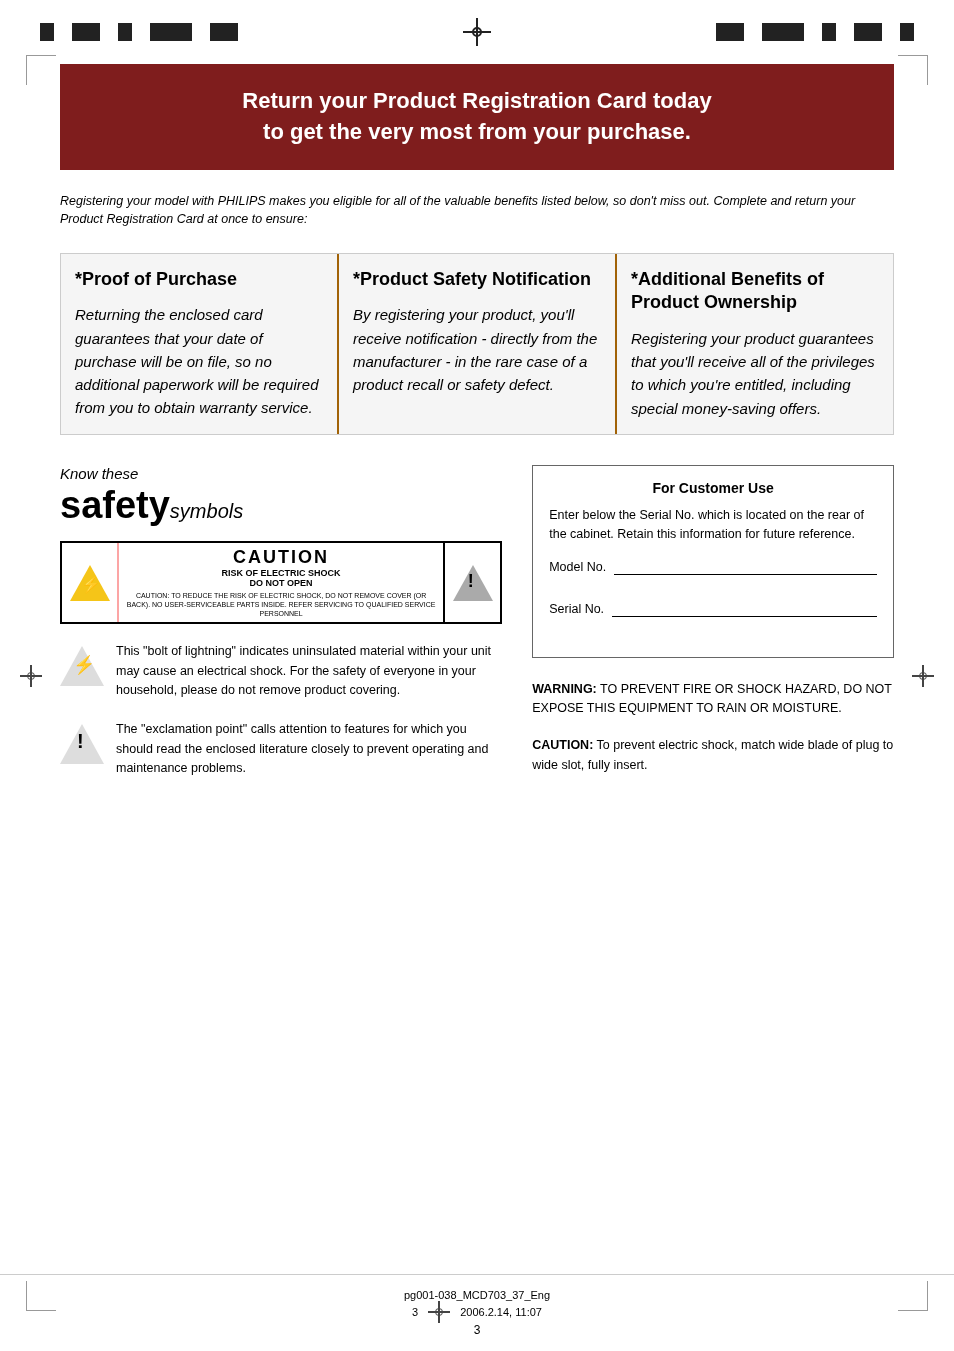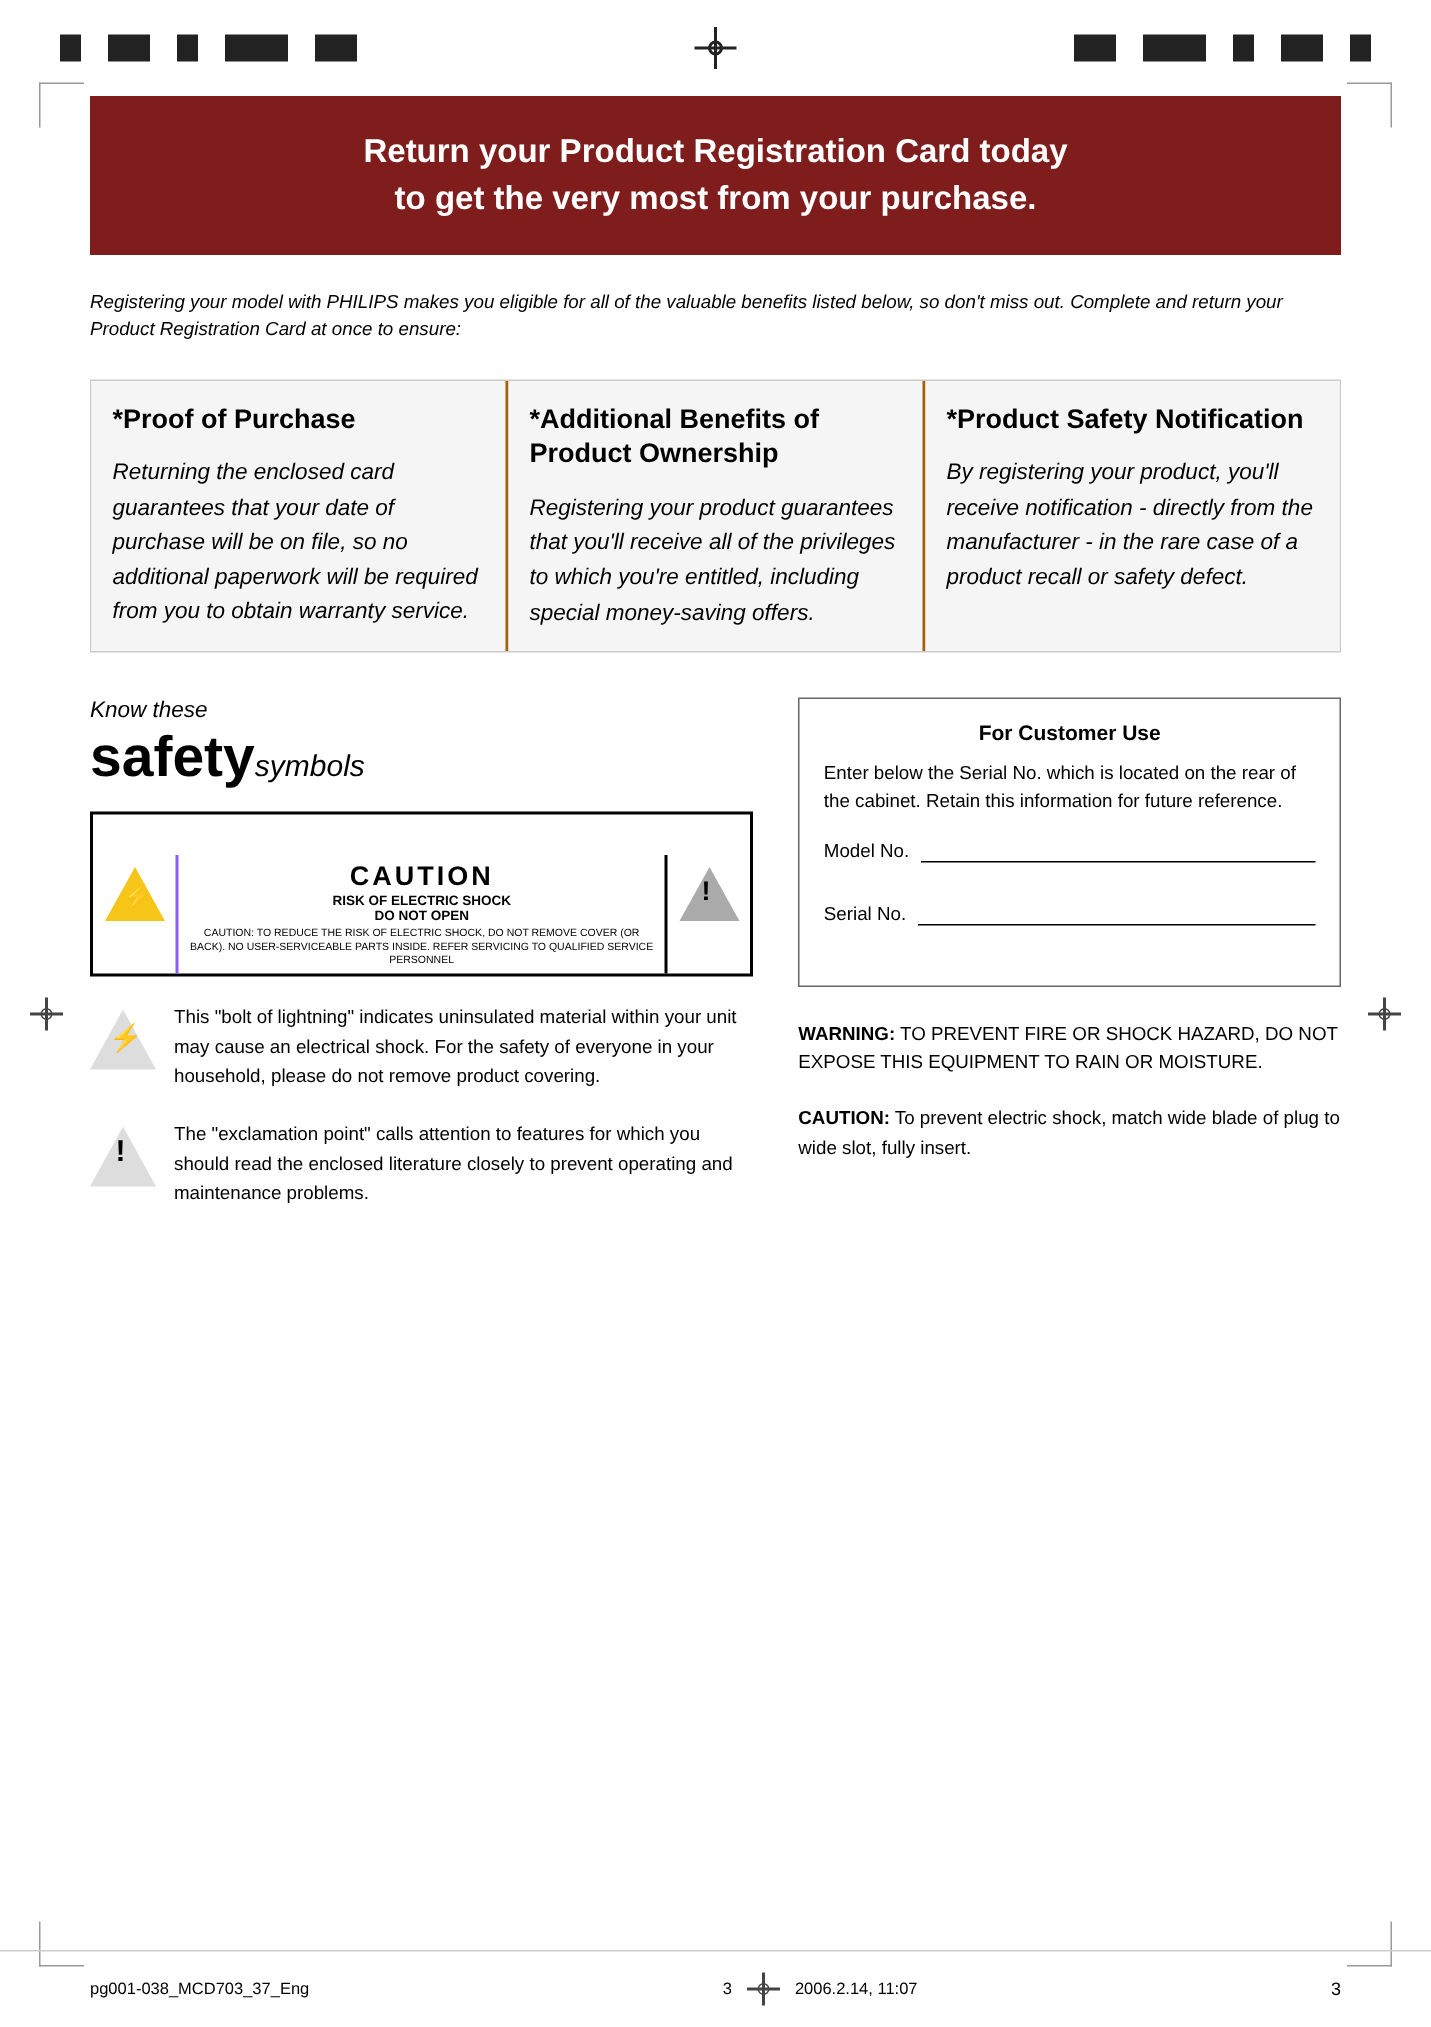--- a/index.html
+++ b/index.html
@@ -169,24 +169,23 @@
     .triangle-yellow::after {
       content: '⚡';
       position: absolute;
       font-size: 16px;
       top: 10px;
       left: -8px;
       color: #000;
     }
     .caution-center {
       flex: 1;
-      border-left: 2px solid #8b5cf6;
+      border-left: 2px solid #fca5a5;
       border-right: 2px solid #000;
       padding: 4px 6px;
-      margin-top: 27px;
     }
     .caution-word {
       font-size: 18px;
       font-weight: bold;
       text-align: center;
       display: block;
       letter-spacing: 2px;
     }
     .caution-subtext {
       font-size: 9px;
@@ -313,26 +312,27 @@
       font-size: 12.5px;
       line-height: 1.55;
     }
     .warning-bold { font-weight: bold; }
 
     
     .bottom-bar {
       position: absolute;
       bottom: 0;
       left: 0; right: 0;
-      padding: 14px 60px;
+      padding: 14px 40px;
       display: flex;
       align-items: center;
       justify-content: space-between;
       border-top: 1px solid #ccc;
       font-size: 11px;
+      flex-direction: column;
     }
     .bottom-center {
       display: flex;
       align-items: center;
       gap: 10px;
     }
     .page-num-right {
       font-size: 12px;
     }
 
@@ -436,26 +436,26 @@
   </div>
 
   <p class="intro-text">Registering your model with PHILIPS makes you eligible for all of the valuable benefits listed below, so don't miss out. Complete and return your Product Registration Card at once to ensure:</p>
 
   <div class="three-col">
     <div class="col">
       <div class="col-title">*Proof of Purchase</div>
       <div class="col-body">Returning the enclosed card guarantees that your date of purchase will be on file, so no additional paperwork will be required from you to obtain warranty service.</div>
     </div>
     <div class="col">
+      <div class="col-title">*Product Safety Notification</div>
+      <div class="col-body">By registering your product, you'll receive notification - directly from the manufacturer - in the rare case of a product recall or safety defect.</div>
+    </div>
+    <div class="col">
       <div class="col-title">*Additional Benefits of Product Ownership</div>
       <div class="col-body">Registering your product guarantees that you'll receive all of the privileges to which you're entitled, including special money-saving offers.</div>
-    </div>
-    <div class="col">
-      <div class="col-title">*Product Safety Notification</div>
-      <div class="col-body">By registering your product, you'll receive notification - directly from the manufacturer - in the rare case of a product recall or safety defect.</div>
     </div>
   </div>
 
   <div class="bottom-section">
 
     <div class="safety-col">
       <div class="safety-heading-row">
         <div class="know-these">Know these</div>
         <span class="safety-title">safety</span><span class="symbols-text">symbols</span>
       </div>

